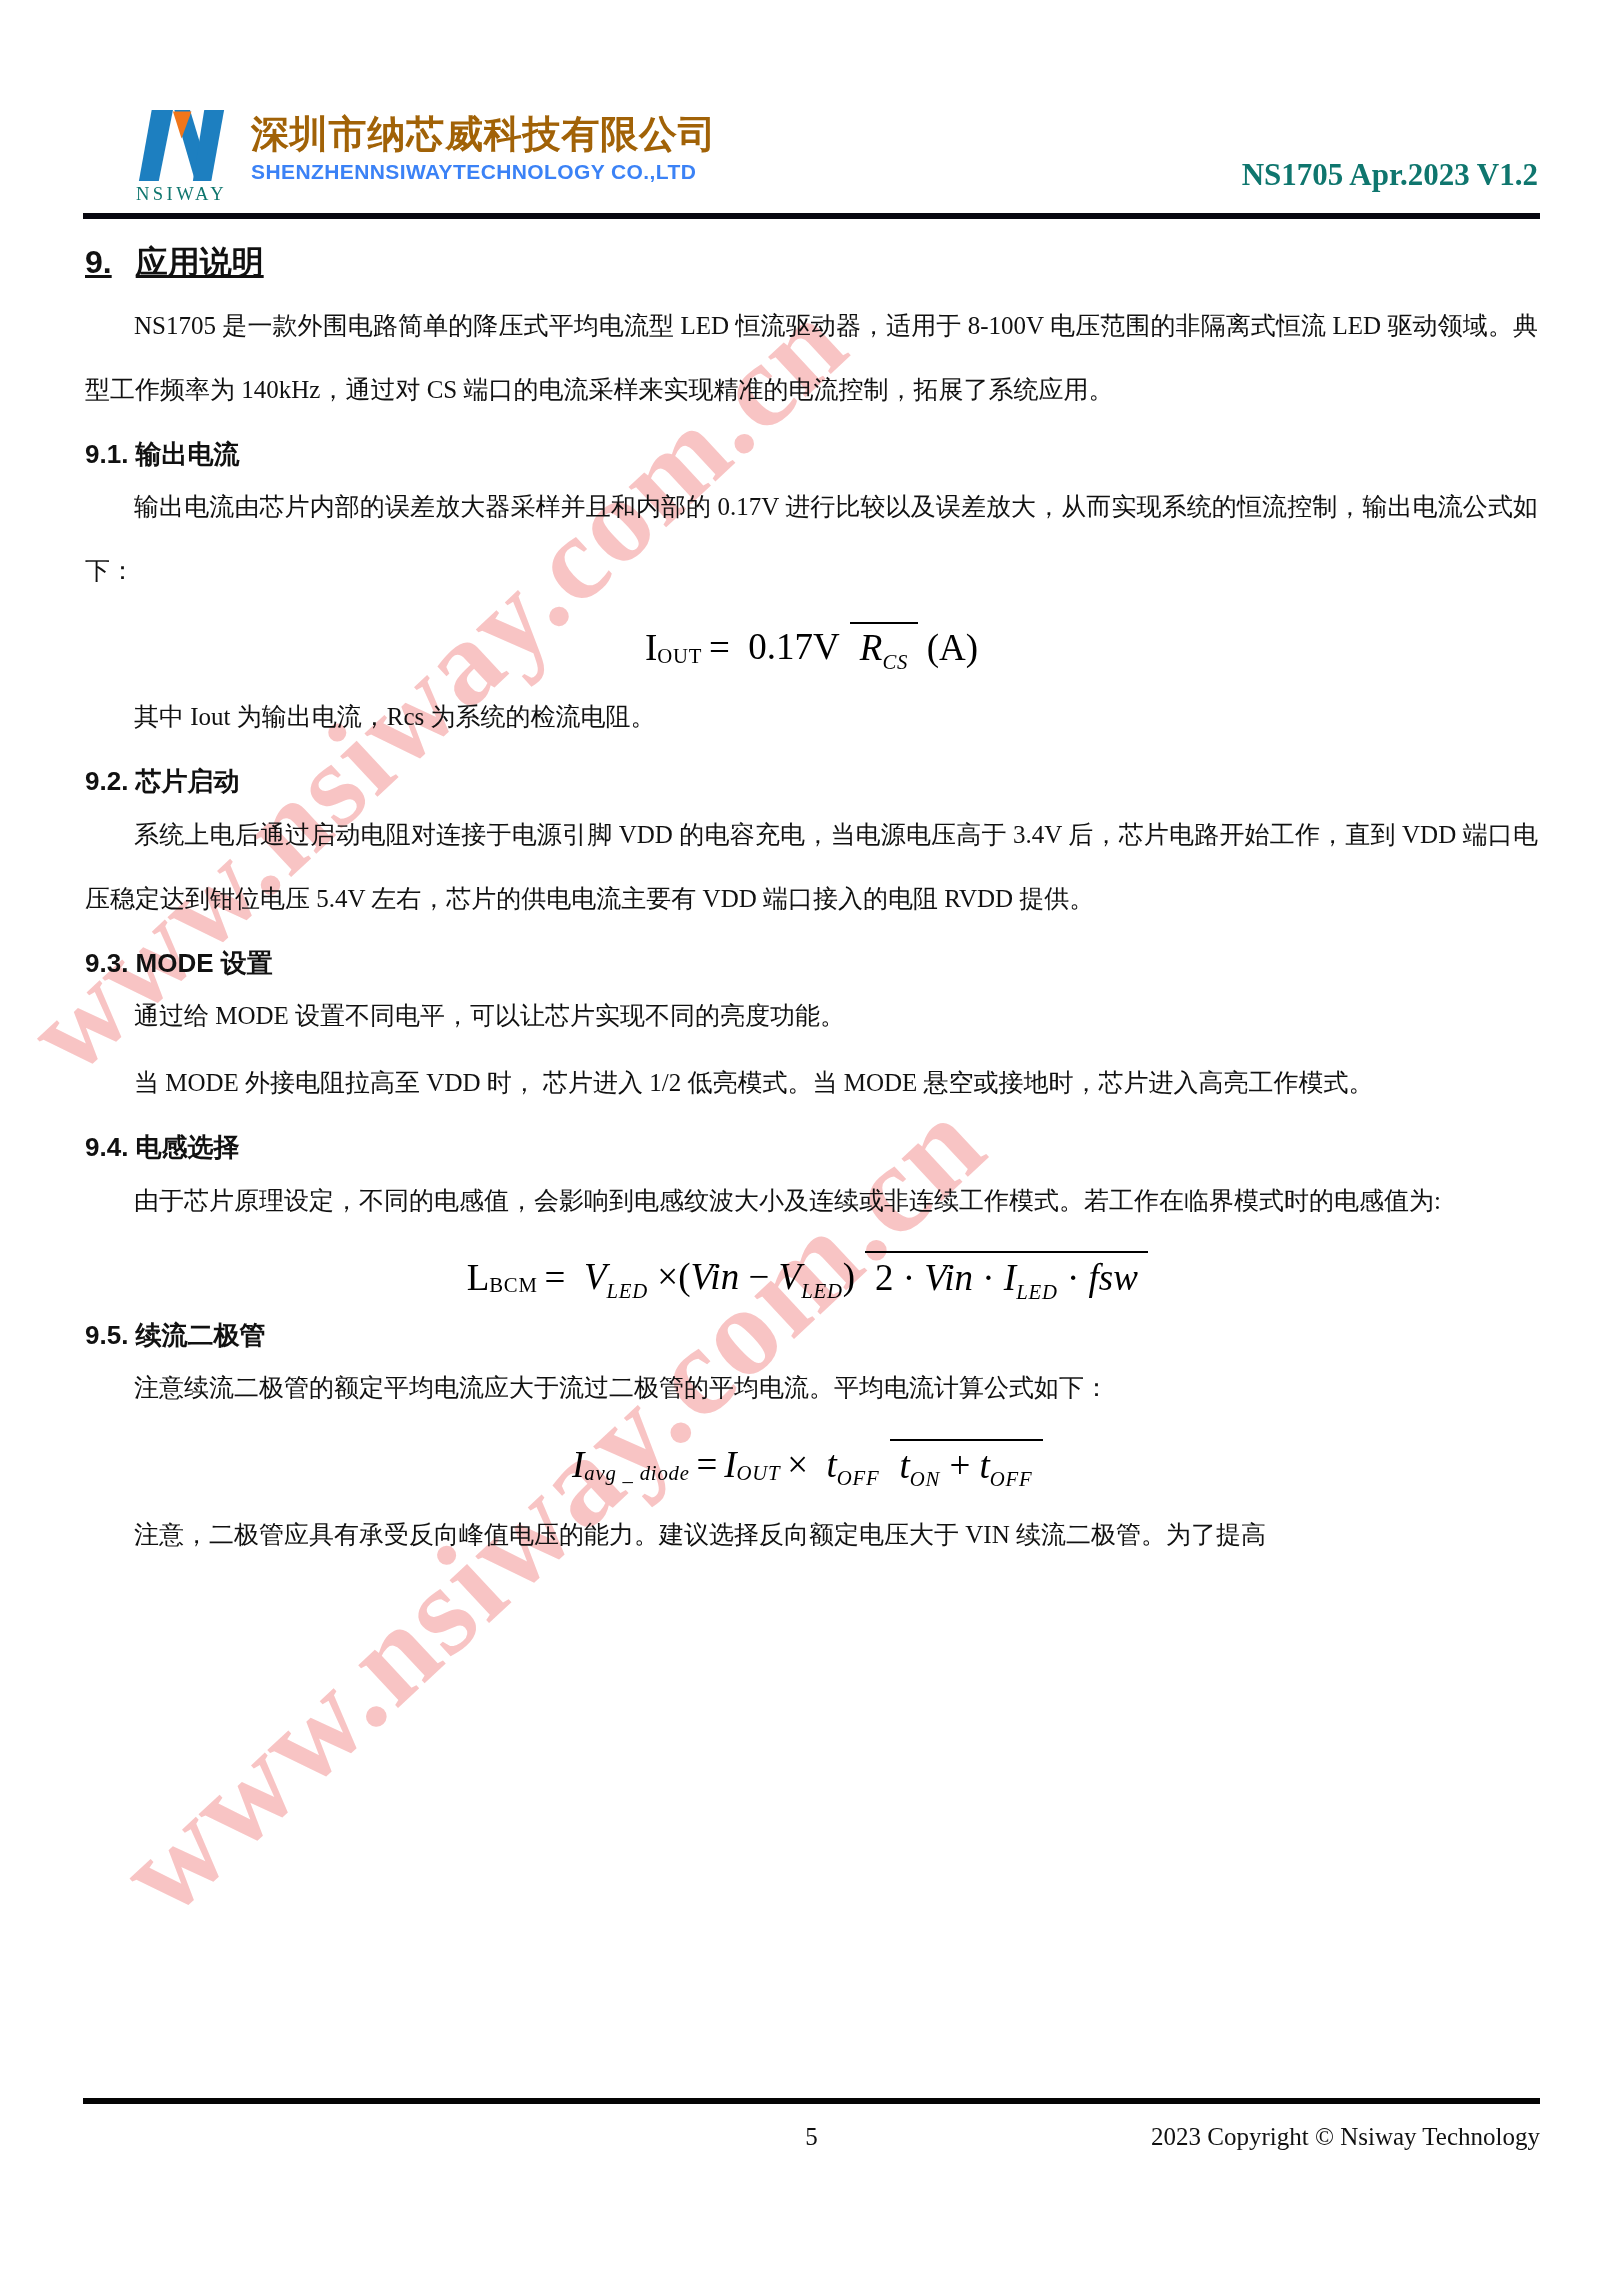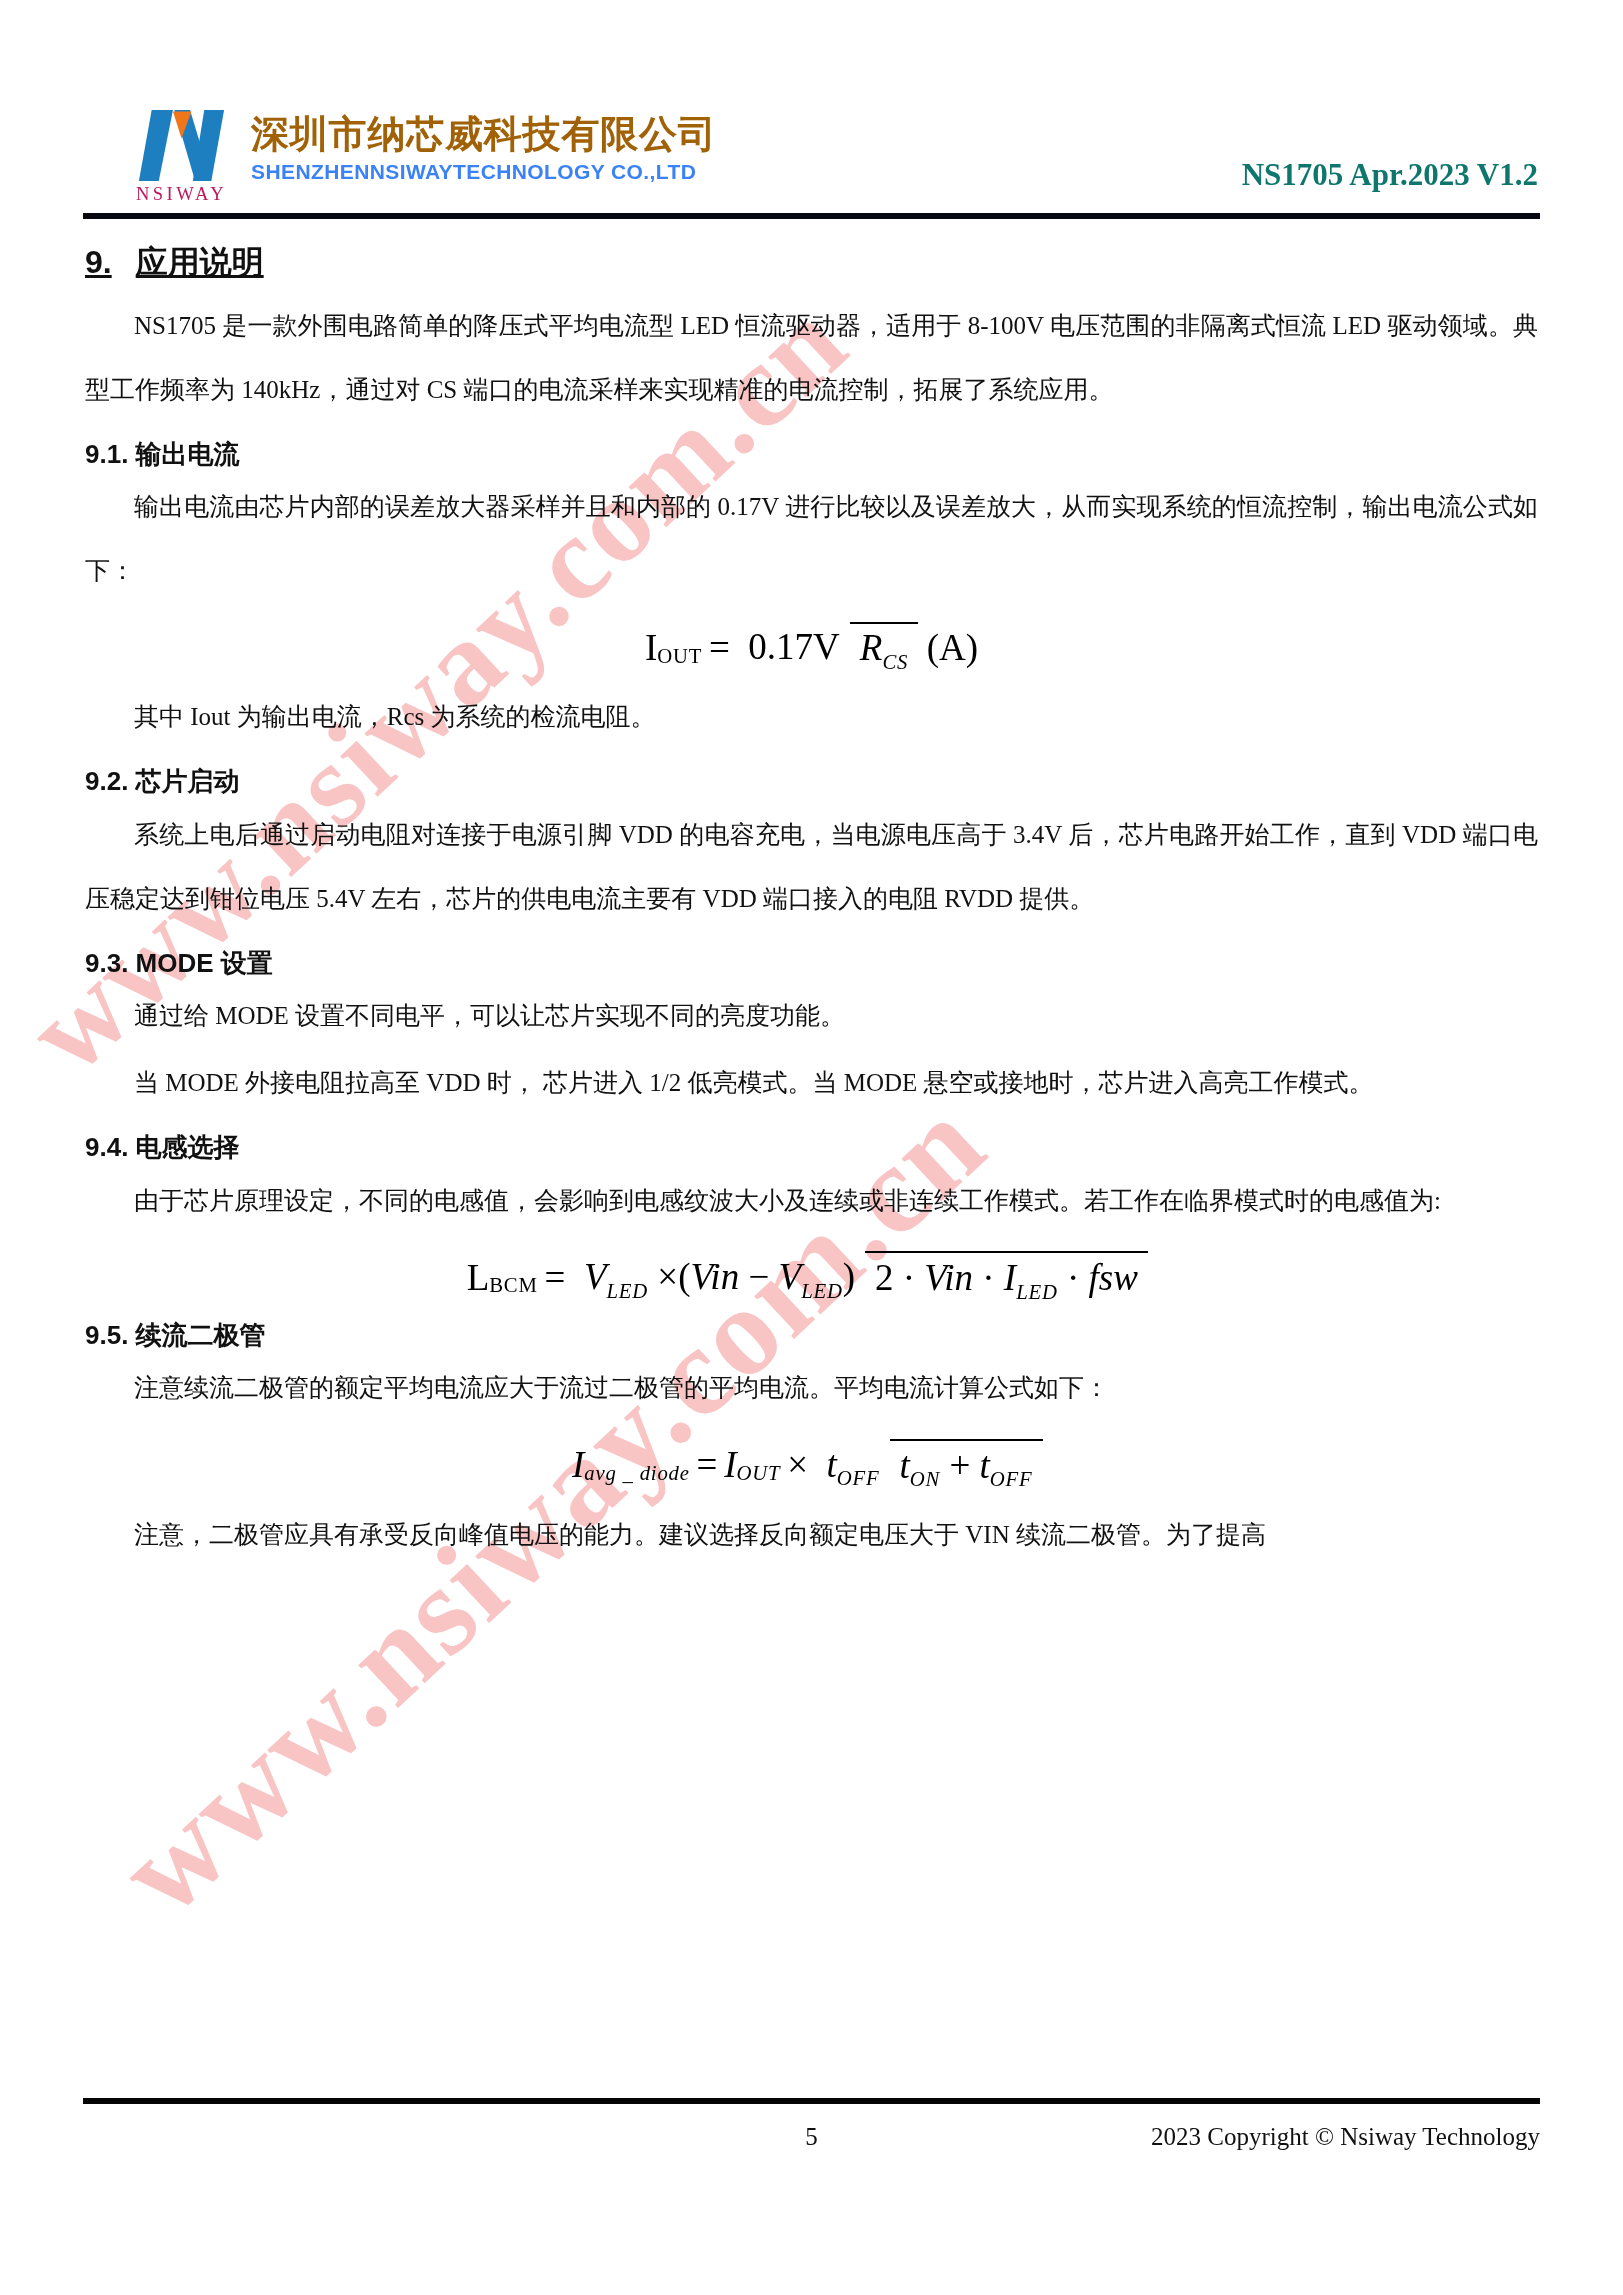--- a/index.html
+++ b/index.html
@@ -22,21 +22,21 @@
   
   .header {
     display:flex; justify-content:space-between; align-items:flex-end;
     padding:110px 85px 8.5px 134px;
   }
   .brand { display:flex; align-items:flex-start; }
   .logo-box { width:95px; text-align:center; margin-right:22px; }
   .logo-svg { display:block; margin:0 auto; }
   .logo-word {
     font-family:"Liberation Serif","DejaVu Serif",serif;
-    font-size:18.6px; letter-spacing:3.4px; color:#be185d; margin-top:1.7px;
+    font-size:18.6px; letter-spacing:3.4px; color:#0f766e; margin-top:1.7px;
   }
   .brand-text { padding-top:3.4px; }
   .company-cn {
     font-family:"Liberation Sans","DejaVu Sans",sans-serif;
     font-size:38px; font-weight:bold; line-height:1.15; letter-spacing:0.8px;
   }
   .company-en {
     font-family:"Liberation Sans","DejaVu Sans",sans-serif;
     font-size:21px; font-weight:bold; letter-spacing:0.4px; margin-top:3.4px;
   }

